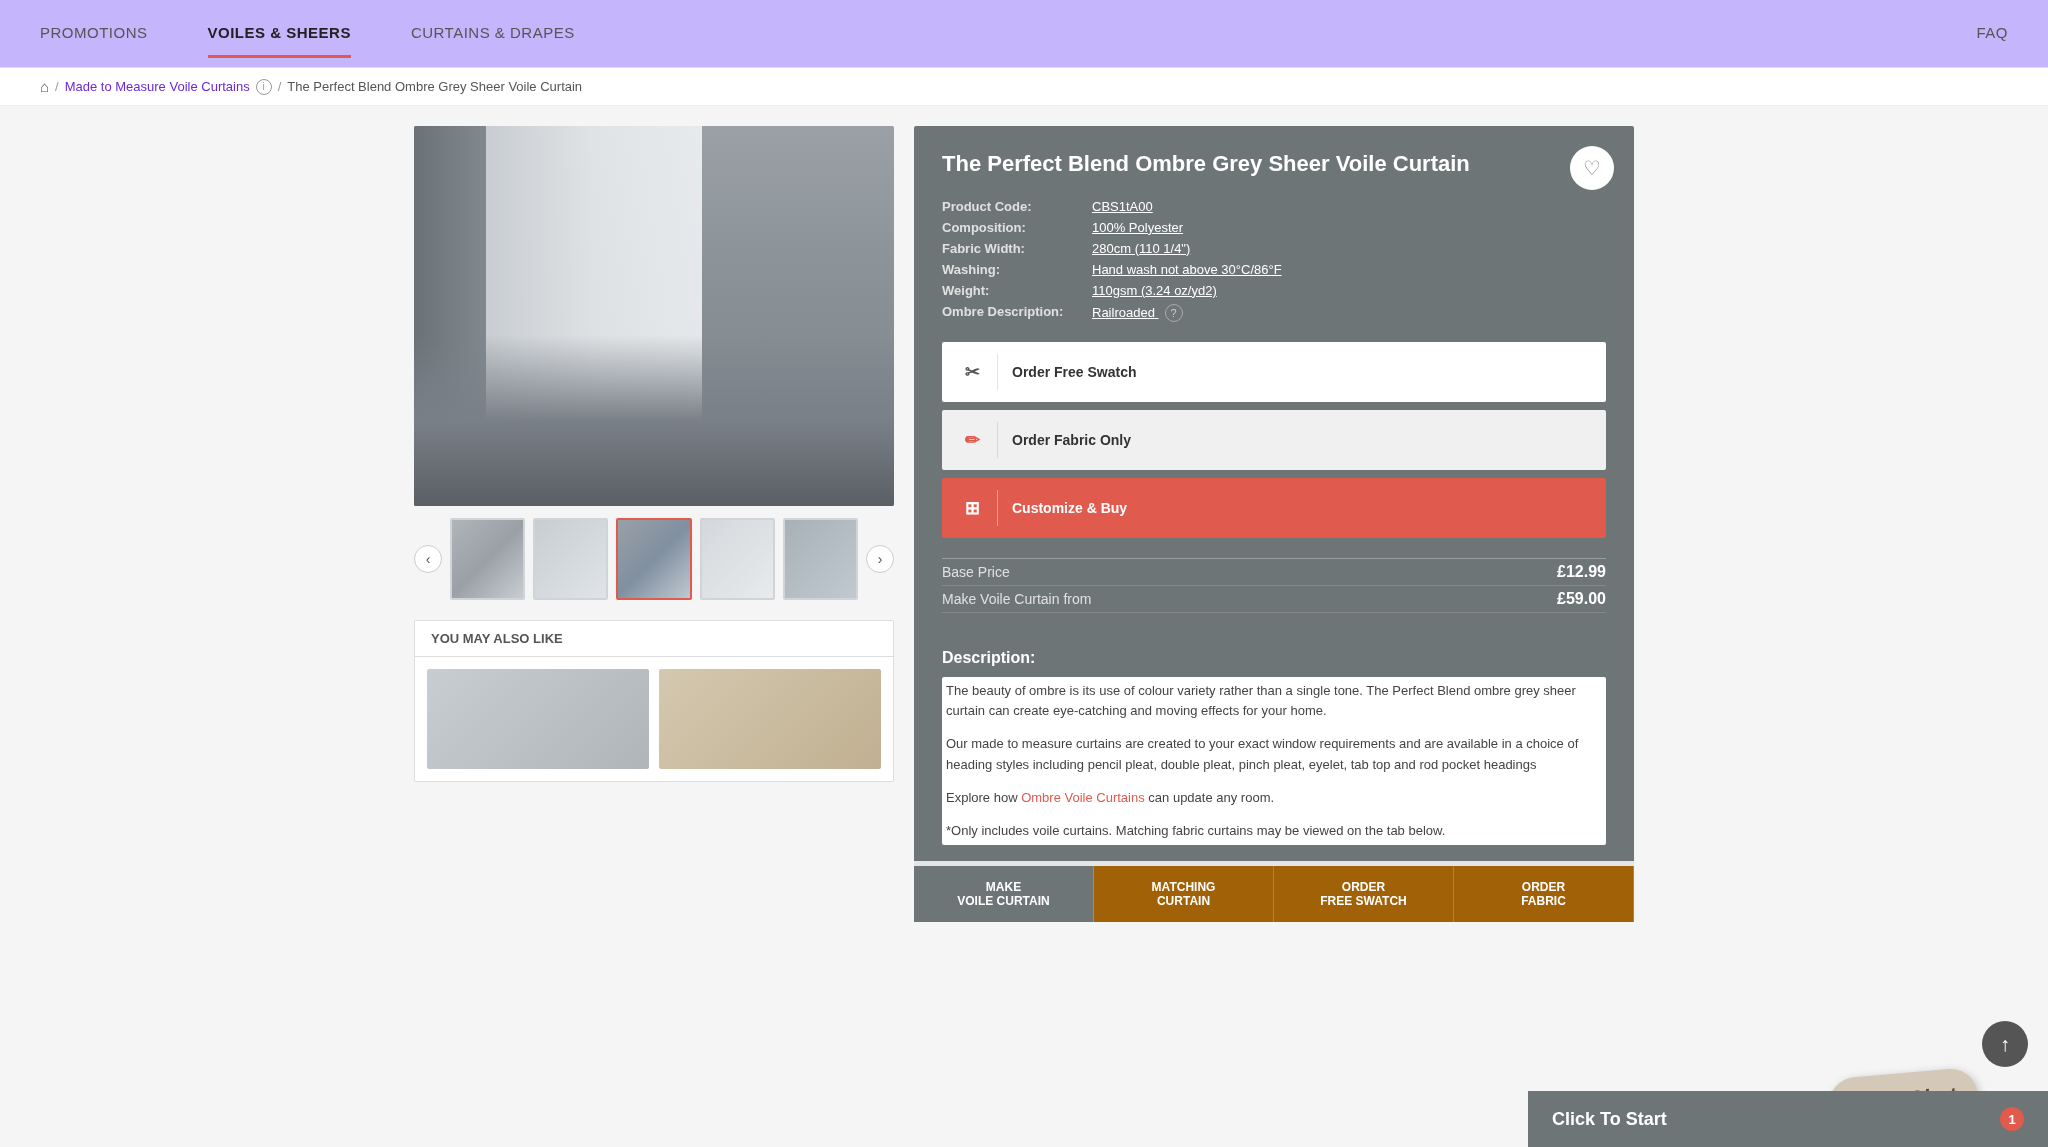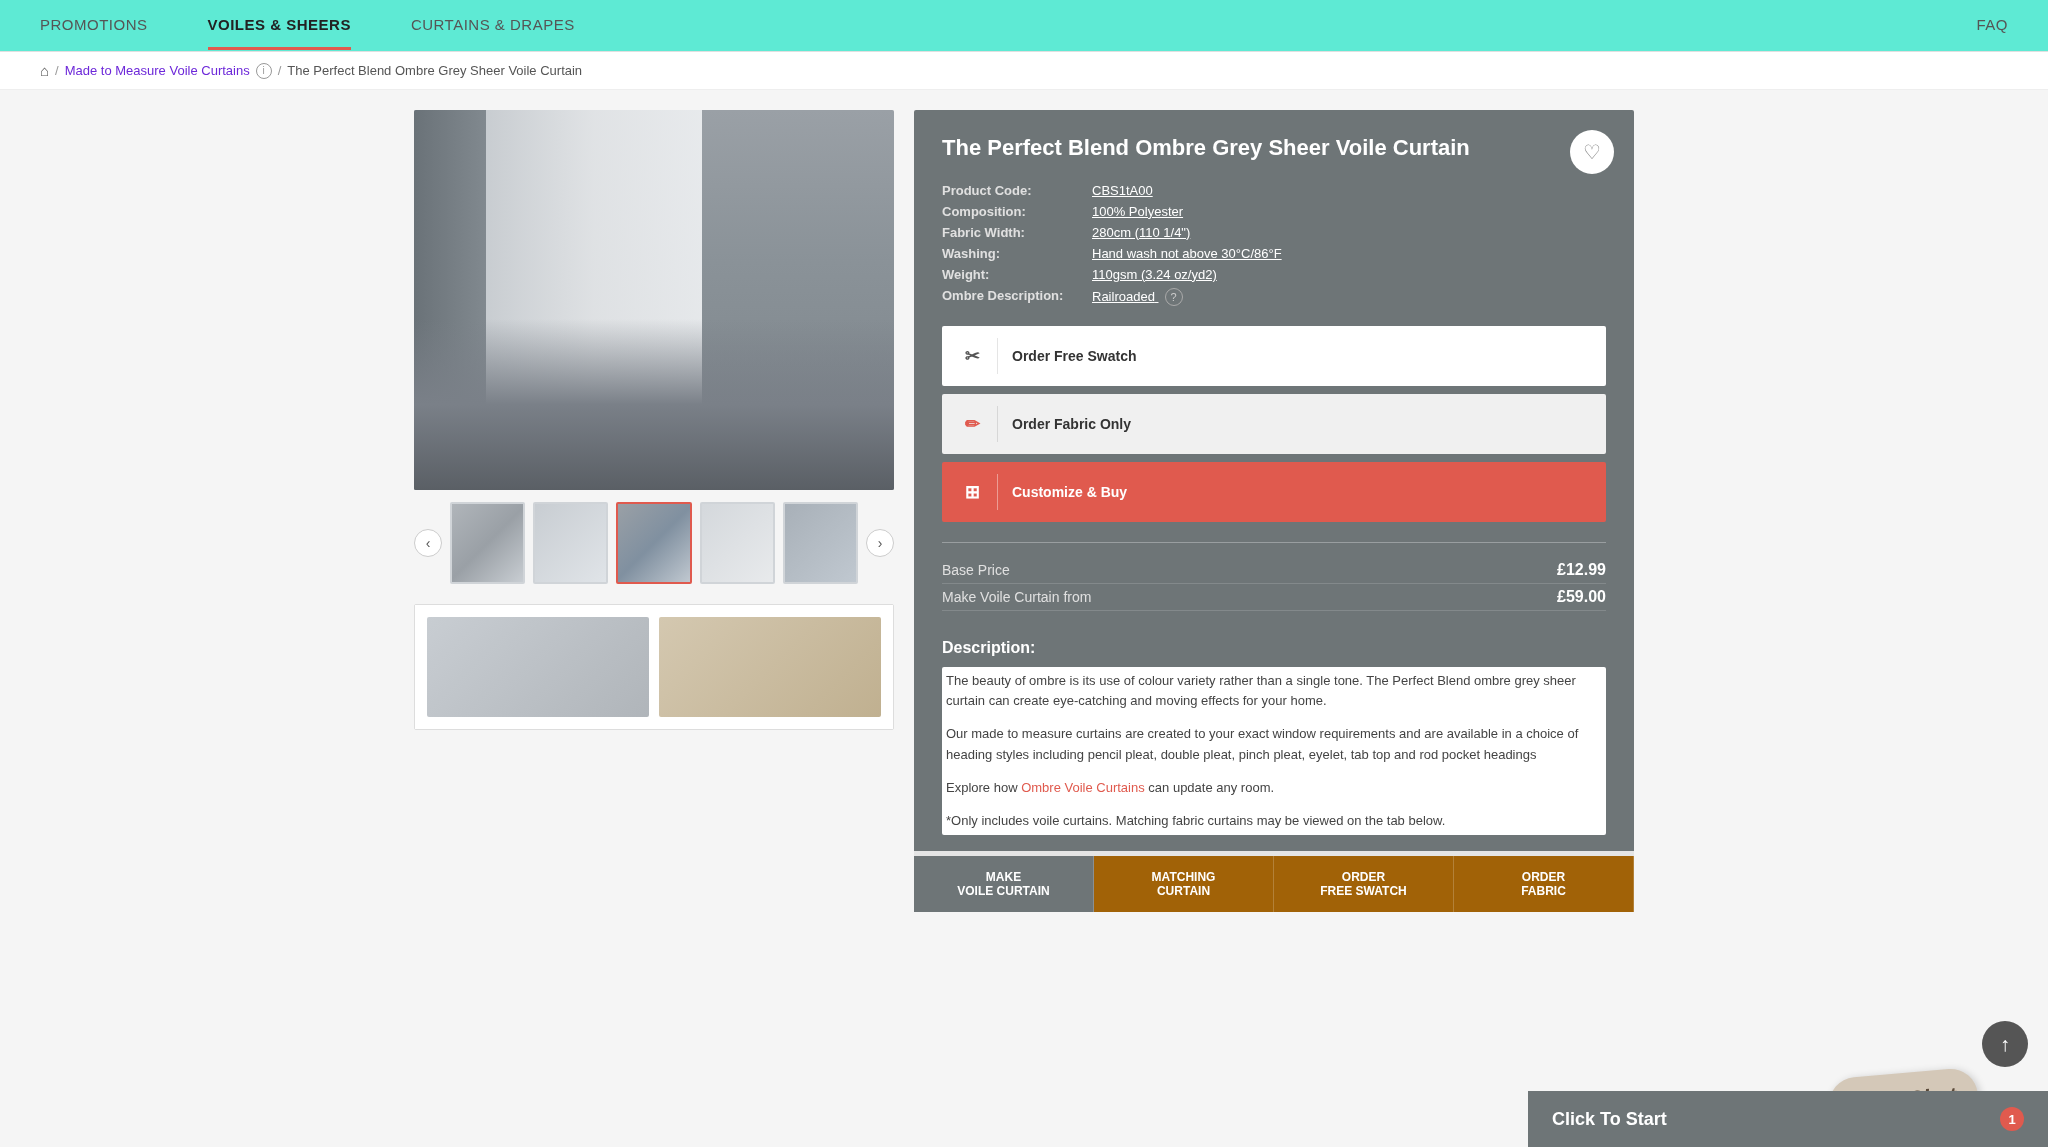--- a/index.html
+++ b/index.html
@@ -1,27 +1,27 @@
 <!DOCTYPE html>
 <html><head>
   <meta charset="utf-8">
   <style>
     * { box-sizing: border-box; margin: 0; padding: 0; }
     body { font-family: Arial, sans-serif; background: #f5f5f5; color: #333; font-size: 14px; }
 
     
     .top-nav {
-      background: #5eead4;
+      background: #c4b5fd;
       border-bottom: 1px solid #e0e0e0;
       display: flex;
       align-items: center;
       justify-content: center;
       gap: 60px;
       padding: 0 40px;
-      height: 52px;
+      height: 68px;
     }
     .nav-item {
       font-size: 15px;
       color: #555;
       text-transform: uppercase;
       letter-spacing: 0.5px;
       cursor: pointer;
       padding: 14px 0;
       border-bottom: 3px solid transparent;
       font-weight: 400;
@@ -260,22 +260,21 @@
     .btn-icon-box {
       width: 36px; height: 36px;
       display: flex; align-items: center; justify-content: center;
       border-right: 1px solid rgba(0,0,0,0.1);
       padding-right: 14px;
     }
 
     
     .pricing {
       border-top: 1px solid rgba(255,255,255,0.3);
-      padding-top: 14px;
-      margin-bottom: 28px;
+      margin-bottom: 36px;
     }
     .price-row {
       display: flex;
       justify-content: space-between;
       align-items: center;
       padding: 4px 0;
       border-bottom: 1px solid rgba(255,255,255,0.15);
     }
     .price-label { color: #e0e0e0; font-size: 14px; }
     .price-value { color: #fff; font-size: 16px; font-weight: 700; }
@@ -426,20 +425,21 @@
             <div class="thumb-inner thumb-inner-4"></div>
           </div>
         <div class="thumb-item">
             <div class="thumb-inner thumb-inner-5"></div>
           </div>
       </div>
       <div class="thumb-nav">›</div>
     </div>
 
     <div class="also-like">
+      <div class="also-like-header">YOU MAY ALSO LIKE</div>
       <div class="also-like-items">
         <div class="also-like-item also-like-item-1"></div>
         <div class="also-like-item also-like-item-2"></div>
       </div>
     </div>
   </div>
 
   <div class="product-details">
     <h1 class="product-title">The Perfect Blend Ombre Grey Sheer Voile Curtain</h1>
 

